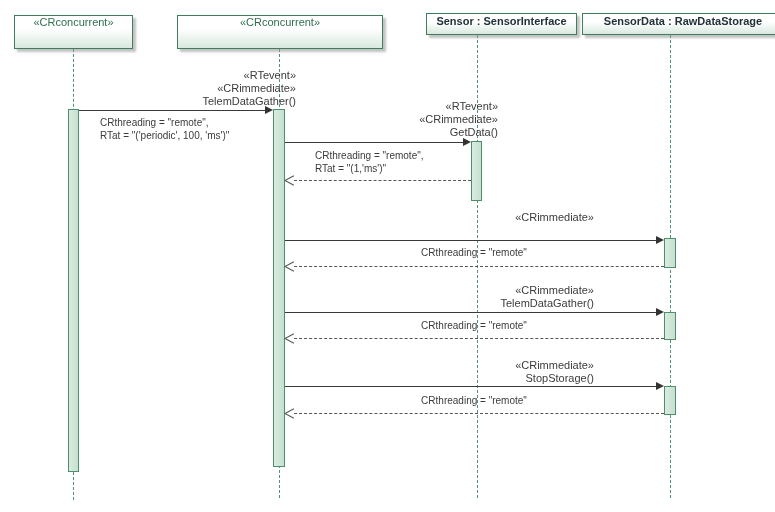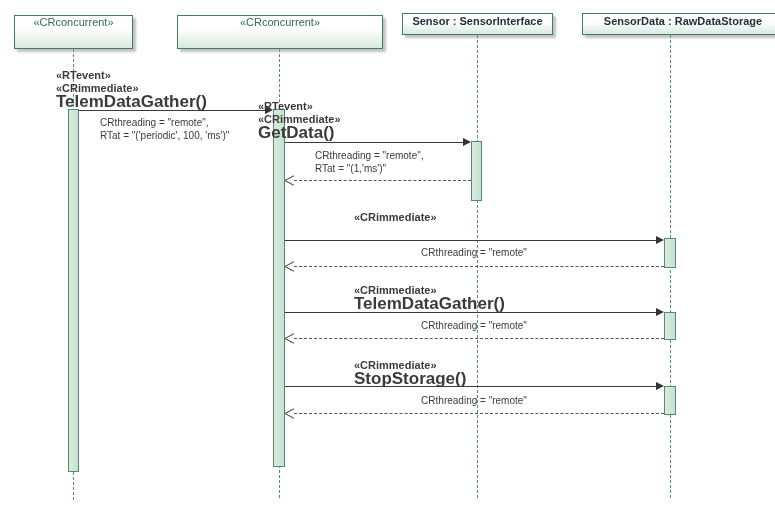--- a/index.html
+++ b/index.html
@@ -31,43 +31,43 @@
   .call .line{position:absolute;left:0;right:7px;top:0;height:1px;background:#3a3a3a;}
   .call .head{position:absolute;right:0;top:-4px;width:0;height:0;
     border-top:4px solid transparent;border-bottom:4px solid transparent;border-left:8px solid #333333;}
   
   .return{position:absolute;height:0;}
   .return .rline{position:absolute;left:9px;right:0;top:0;border-top:1px dashed #555555;}
   .return .oa1,.return .oa2{position:absolute;left:0;top:0;width:10px;height:1px;background:#555555;transform-origin:0 50%;}
   .return .oa1{transform:rotate(-28deg);}
   .return .oa2{transform:rotate(28deg);}
   
-  .mlabels{position:absolute;text-align:left;white-space:nowrap;font-weight:bold;}
+  .mlabels{position:absolute;text-align:right;white-space:nowrap;}
   .mlabels .mstereo{font-size:11px;line-height:13px;color:#3b3b3b;}
-  .mlabels .mname{font-size:17px;line-height:13px;color:#3b3b3b;}
+  .mlabels .mname{font-size:11px;line-height:13px;color:#3b3b3b;}
   .mconstraint{position:absolute;font-size:10px;line-height:13px;color:#3b3b3b;white-space:nowrap;}
   .mconstraint.center{text-align:center;}
 </style>
 </head>
 <body>
 
 <div id="stage">
 
   <div class="lifeline" style="left:73px;top:49px;height:451px"></div>
   <div class="lifeline" style="left:279px;top:49px;height:449px"></div>
   <div class="lifeline" style="left:477px;top:35px;height:463px"></div>
   <div class="lifeline" style="left:670px;top:35px;height:463px"></div>
 
   <div class="lbox" style="left:14px;top:15px;width:119px;height:34px">
     <div class="stereo">«CRconcurrent»</div>
   </div>
   <div class="lbox" style="left:177px;top:15px;width:206px;height:34px">
     <div class="stereo">«CRconcurrent»</div>
   </div>
-  <div class="lbox" style="left:402px;top:13px;width:151px;height:22px">
+  <div class="lbox" style="left:426px;top:13px;width:151px;height:22px">
     <div class="objname">Sensor : SensorInterface</div>
   </div>
   <div class="lbox" style="left:582px;top:13px;width:202px;height:22px">
     <div class="objname">SensorData : RawDataStorage</div>
   </div>
 
   <div class="activation" style="left:68px;top:109px;width:11px;height:363px"></div>
   <div class="activation" style="left:273px;top:109px;width:12px;height:358px"></div>
   <div class="activation" style="left:471px;top:141px;width:11px;height:60px"></div>
   <div class="activation" style="left:664px;top:238px;width:12px;height:30px"></div>

